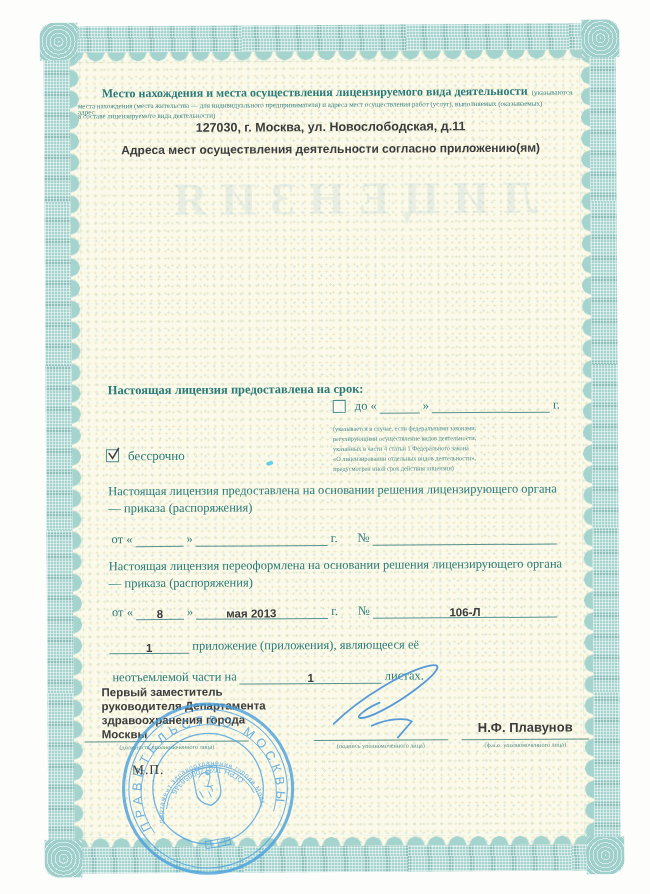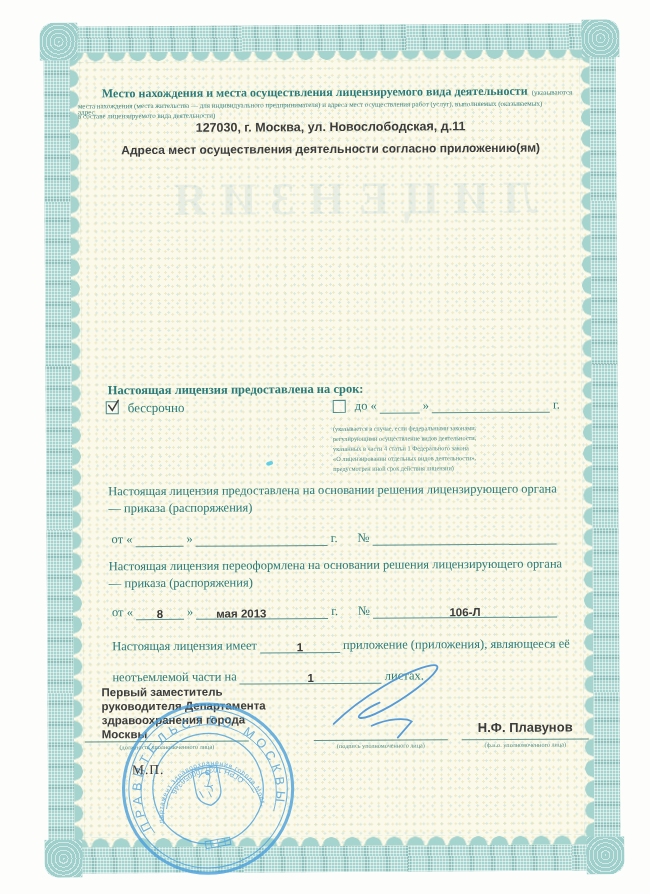--- a/index.html
+++ b/index.html
@@ -112,21 +112,21 @@
       <div class="abs sansb center" style="left:80px;top:142px;width:505px;font-size:12px;">Адреса мест осуществления деятельности согласно приложению(ям)</div>
 
       <div class="abs serif b" style="left:108px;top:382px;font-size:12.5px;">Настоящая лицензия предоставлена на срок:</div>
 
       <div class="row" style="left:106px;top:399px;">
         <span class="cbx" id="cbx-perpetual">
           <svg width="15" height="14" style="position: absolute; left: -1px; top: -3px; display: block;">
             <path d="M 3 6 L 6.5 11 L 12.5 1" stroke="#3e3e3e" stroke-width="1.5" fill="none" stroke-linecap="round"></path>
           </svg>
         </span>
-        <span class="lbl" style="font-size:13px;">бессрочно</span>
+        <span class="lbl" style="font-size:13px;margin-top:48px;">бессрочно</span>
       </div>
 
       <div class="row" style="left:333px;top:398px;">
         <span class="cbx"></span>
         <span class="lbl">до «</span>
         <span class="blank" style="width:40px;"></span>
         <span class="lbl">»</span>
         <span class="blank" style="width:118px;"></span>
         <span class="lbl">г.</span>
       </div>
@@ -155,29 +155,28 @@
         <span class="blank" style="width:184px;"></span>
       </div>
 
       <div class="abs serif" style="left:108px;top:558px;width:455px;">Настоящая лицензия переоформлена на основании решения лицензирующего органа</div>
       <div class="abs serif" style="left:108px;top:575px;">— приказа (распоряжения)</div>
 
       <div class="row" style="left:108px;top:603px;">
         <span class="lbl">от «</span>
         <span class="blank" style="width:48px;"><span class="val">8</span></span>
         <span class="lbl">»</span>
-        <span class="blank" style="width:132px;text-align:left;"><span class="val" style="margin-left:20px;">мая 2013</span></span>
+        <span class="blank" style="width:132px;text-align:left;"><span class="val" style="margin-left:30px;">мая 2013</span></span>
         <span class="lbl">г.</span>
         <span style="width:14px;"></span>
         <span class="lbl">№</span>
         <span class="blank" style="width:184px;"><span class="val">106-Л</span></span>
       </div>
 
       <div class="row" style="left:108px;top:637px;">
-        <span class="lbl">Настоящая лицензия имеет</span>
         <span class="blank" style="width:80px;"><span class="val">1</span></span>
         <span class="lbl">приложение (приложения), являющееся её</span>
       </div>
       <div class="row" style="left:108px;top:668px;">
         <span class="lbl">неотъемлемой части на</span>
         <span class="blank" style="width:142px;"><span class="val">1</span></span>
         <span class="lbl">листах.</span>
       </div>
 
       <div class="abs sansb" style="left:100px;top:684px;font-size:11.5px;line-height:14px;width:200px;">

